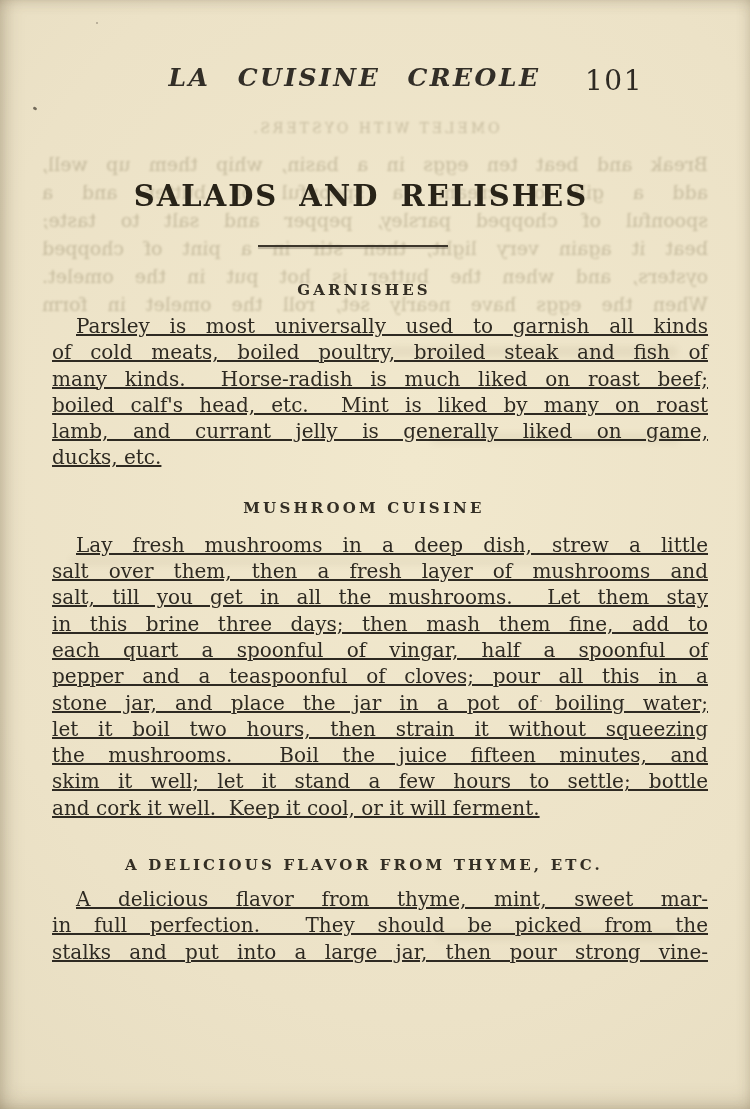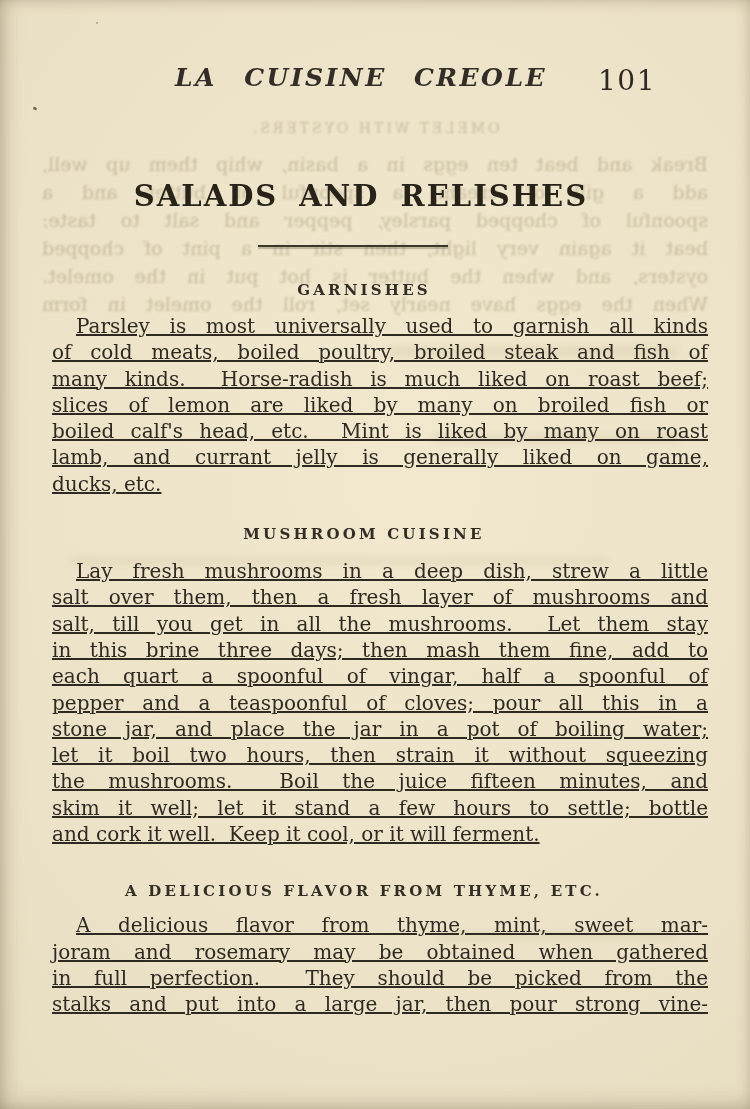--- a/index.html
+++ b/index.html
@@ -15,21 +15,21 @@
   }
   .page::after {
     content:""; position:absolute; inset:0; pointer-events:none;
     box-shadow: inset 10px 0 22px -10px rgba(92,76,50,.38),
                 inset -7px 0 16px -10px rgba(92,76,50,.22),
                 inset 0 -12px 24px -12px rgba(92,76,50,.30),
                 inset 0 9px 18px -12px rgba(92,76,50,.18);
   }
 
   
-  .running-head { position:absolute; top:63px; left:0; right:0; height:34px; }
+  .running-head { position:absolute; top:63px; left:0; right:13px; height:34px; }
   .head-title {
     display:block; text-align:center; transform:translateX(-14px);
     font-style:italic; font-size:25px; font-weight:600;
     letter-spacing:2.5px; word-spacing:16px; color:#322e27;
   }
   .page-number {
     position:absolute; top:1px; right:94px;
     font-size:28px; letter-spacing:1.5px; color:#2e2a23;
   }
 
@@ -112,21 +112,20 @@
   <h1 class="title">SALADS AND RELISHES</h1>
   <div class="divider"></div>
 
   <main class="content">
 
     <h2 class="sec" id="sec-garnishes">GARNISHES</h2>
     <div class="para" id="para-garnishes">
       <div class="ln first">Parsley is most universally used to garnish all kinds</div>
       <div class="ln">of cold meats, boiled poultry, broiled steak and fish of</div>
       <div class="ln">many kinds.  Horse-radish is much liked on roast beef;</div>
-      <div class="ln">slices of lemon are liked by many on broiled fish or</div>
       <div class="ln">boiled calf's head, etc.  Mint is liked by many on roast</div>
       <div class="ln">lamb, and currant jelly is generally liked on game,</div>
       <div class="ln last">ducks, etc.</div>
     </div>
 
     <h2 class="sec" id="sec-mushroom">MUSHROOM CUISINE</h2>
     <div class="para" id="para-mushroom">
       <div class="ln first">Lay fresh mushrooms in a deep dish, strew a little</div>
       <div class="ln">salt over them, then a fresh layer of mushrooms and</div>
       <div class="ln">salt, till you get in all the mushrooms.  Let them stay</div>
@@ -136,21 +135,20 @@
       <div class="ln">stone jar, and place the jar in a pot of boiling water;</div>
       <div class="ln">let it boil two hours, then strain it without squeezing</div>
       <div class="ln">the mushrooms.  Boil the juice fifteen minutes, and</div>
       <div class="ln">skim it well; let it stand a few hours to settle; bottle</div>
       <div class="ln last">and cork it well.  Keep it cool, or it will ferment.</div>
     </div>
 
     <h2 class="sec" id="sec-thyme">A DELICIOUS FLAVOR FROM THYME, ETC.</h2>
     <div class="para" id="para-thyme">
       <div class="ln first">A delicious flavor from thyme, mint, sweet mar-</div>
-      <div class="ln">joram and rosemary may be obtained when gathered</div>
       <div class="ln">in full perfection.  They should be picked from the</div>
       <div class="ln">stalks and put into a large jar, then pour strong vine-</div>
     </div>
 
   </main>
 
   <div class="speck" id="speck1"></div>
   <div class="speck" id="speck2"></div>
   <div class="speck" id="speck3"></div>
 

